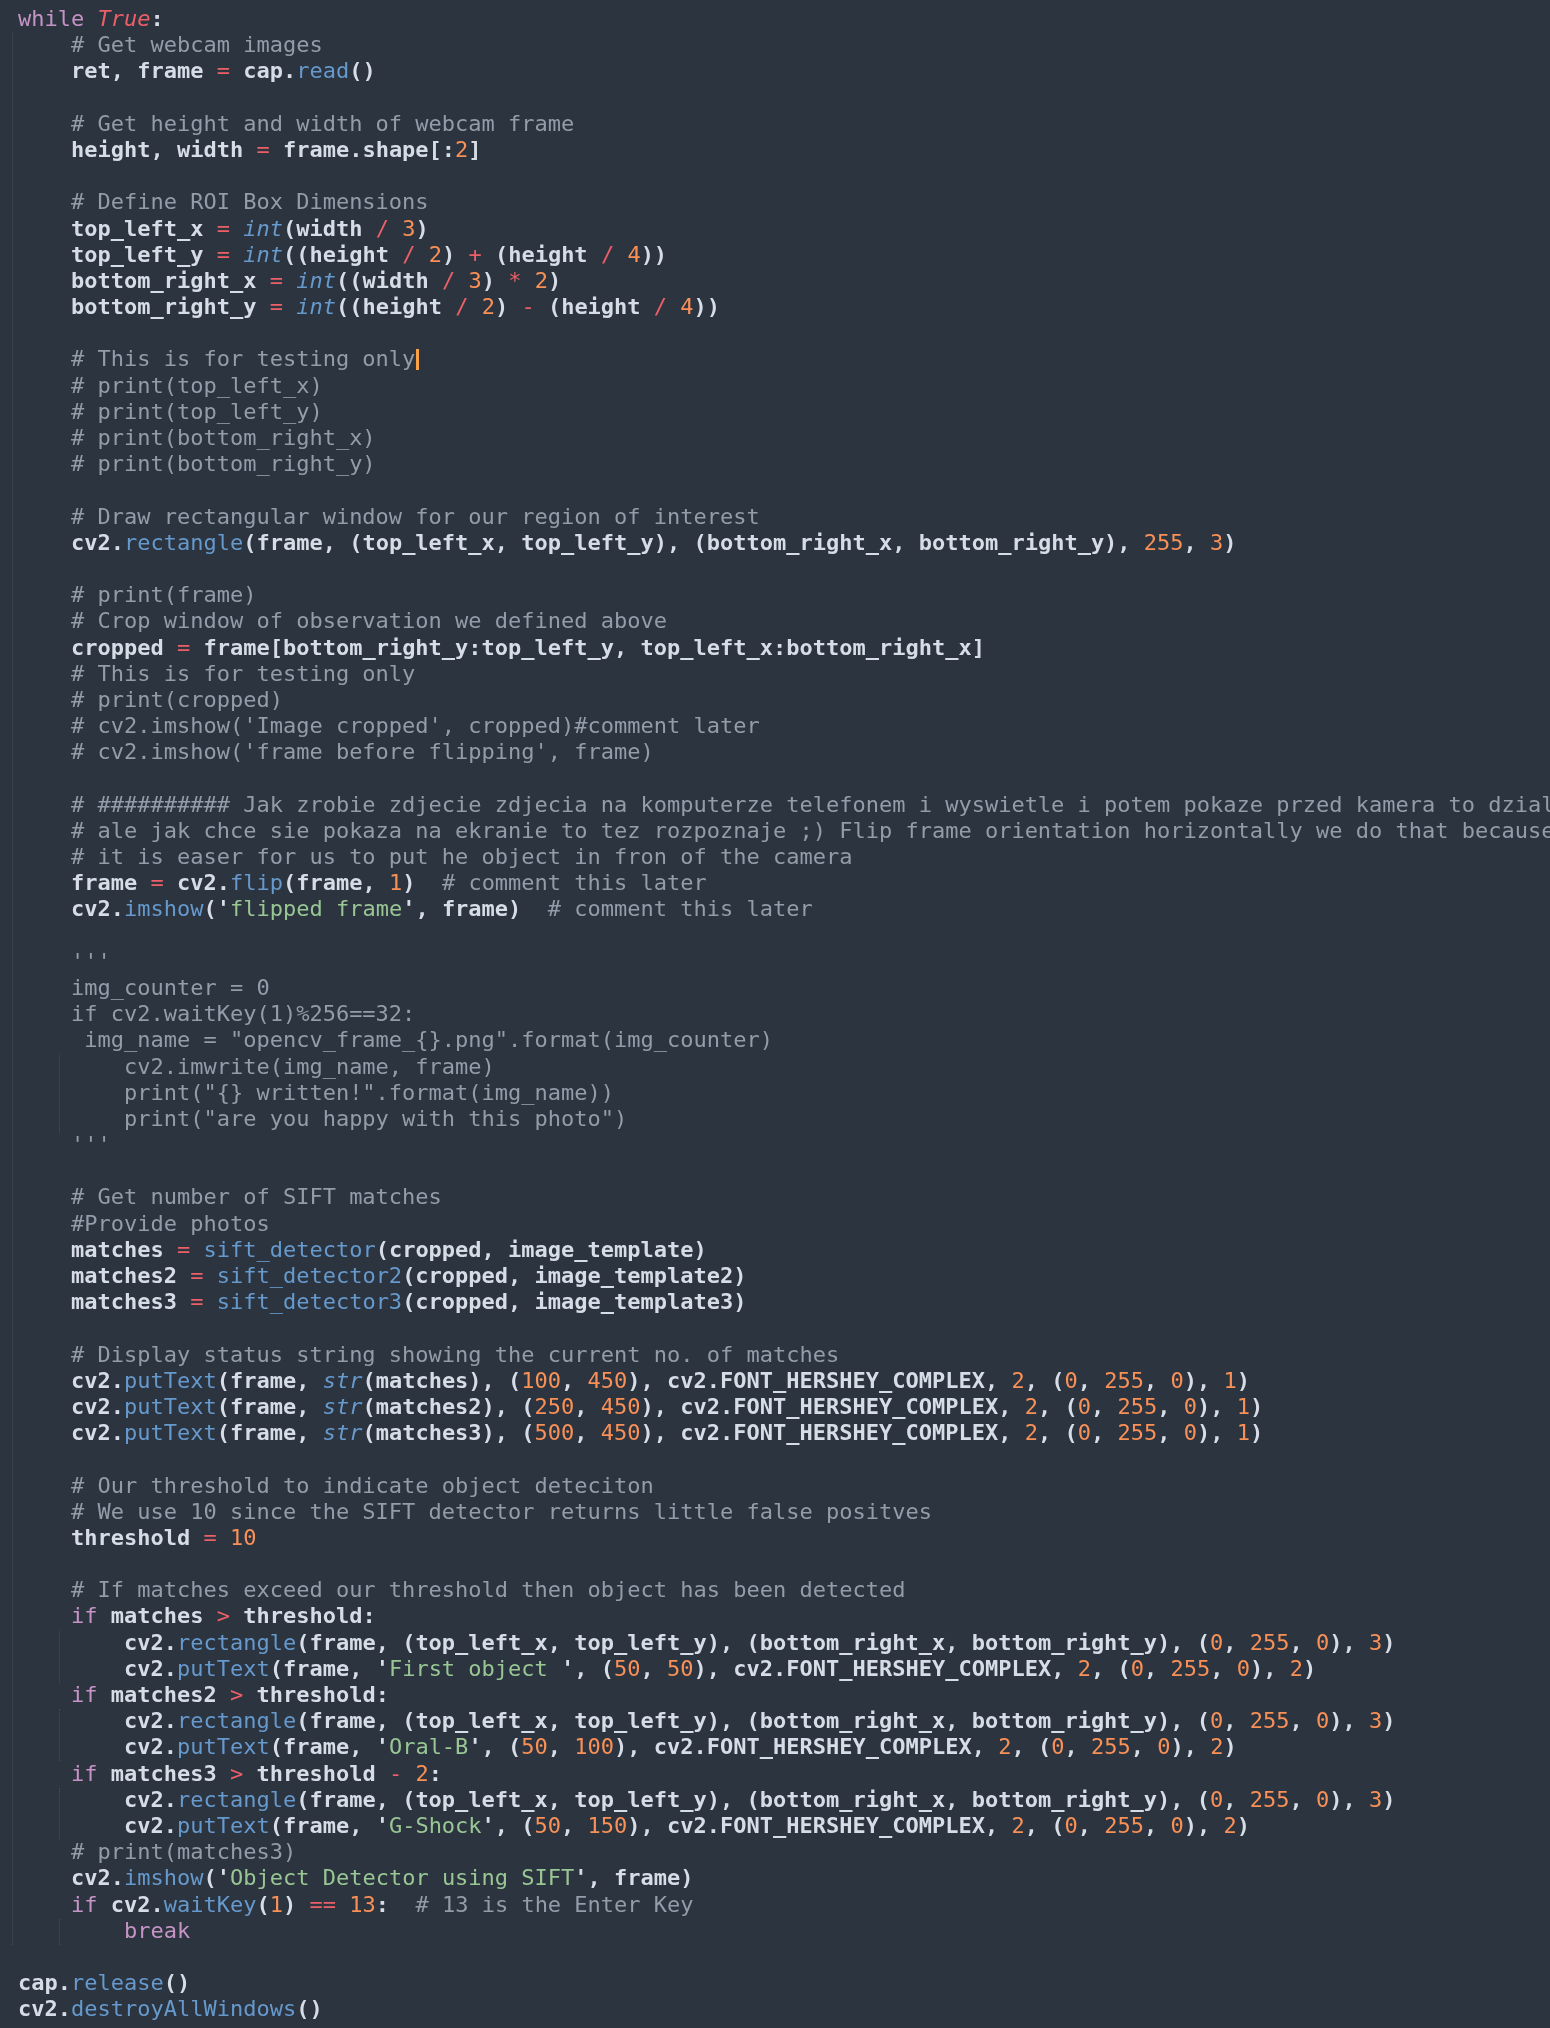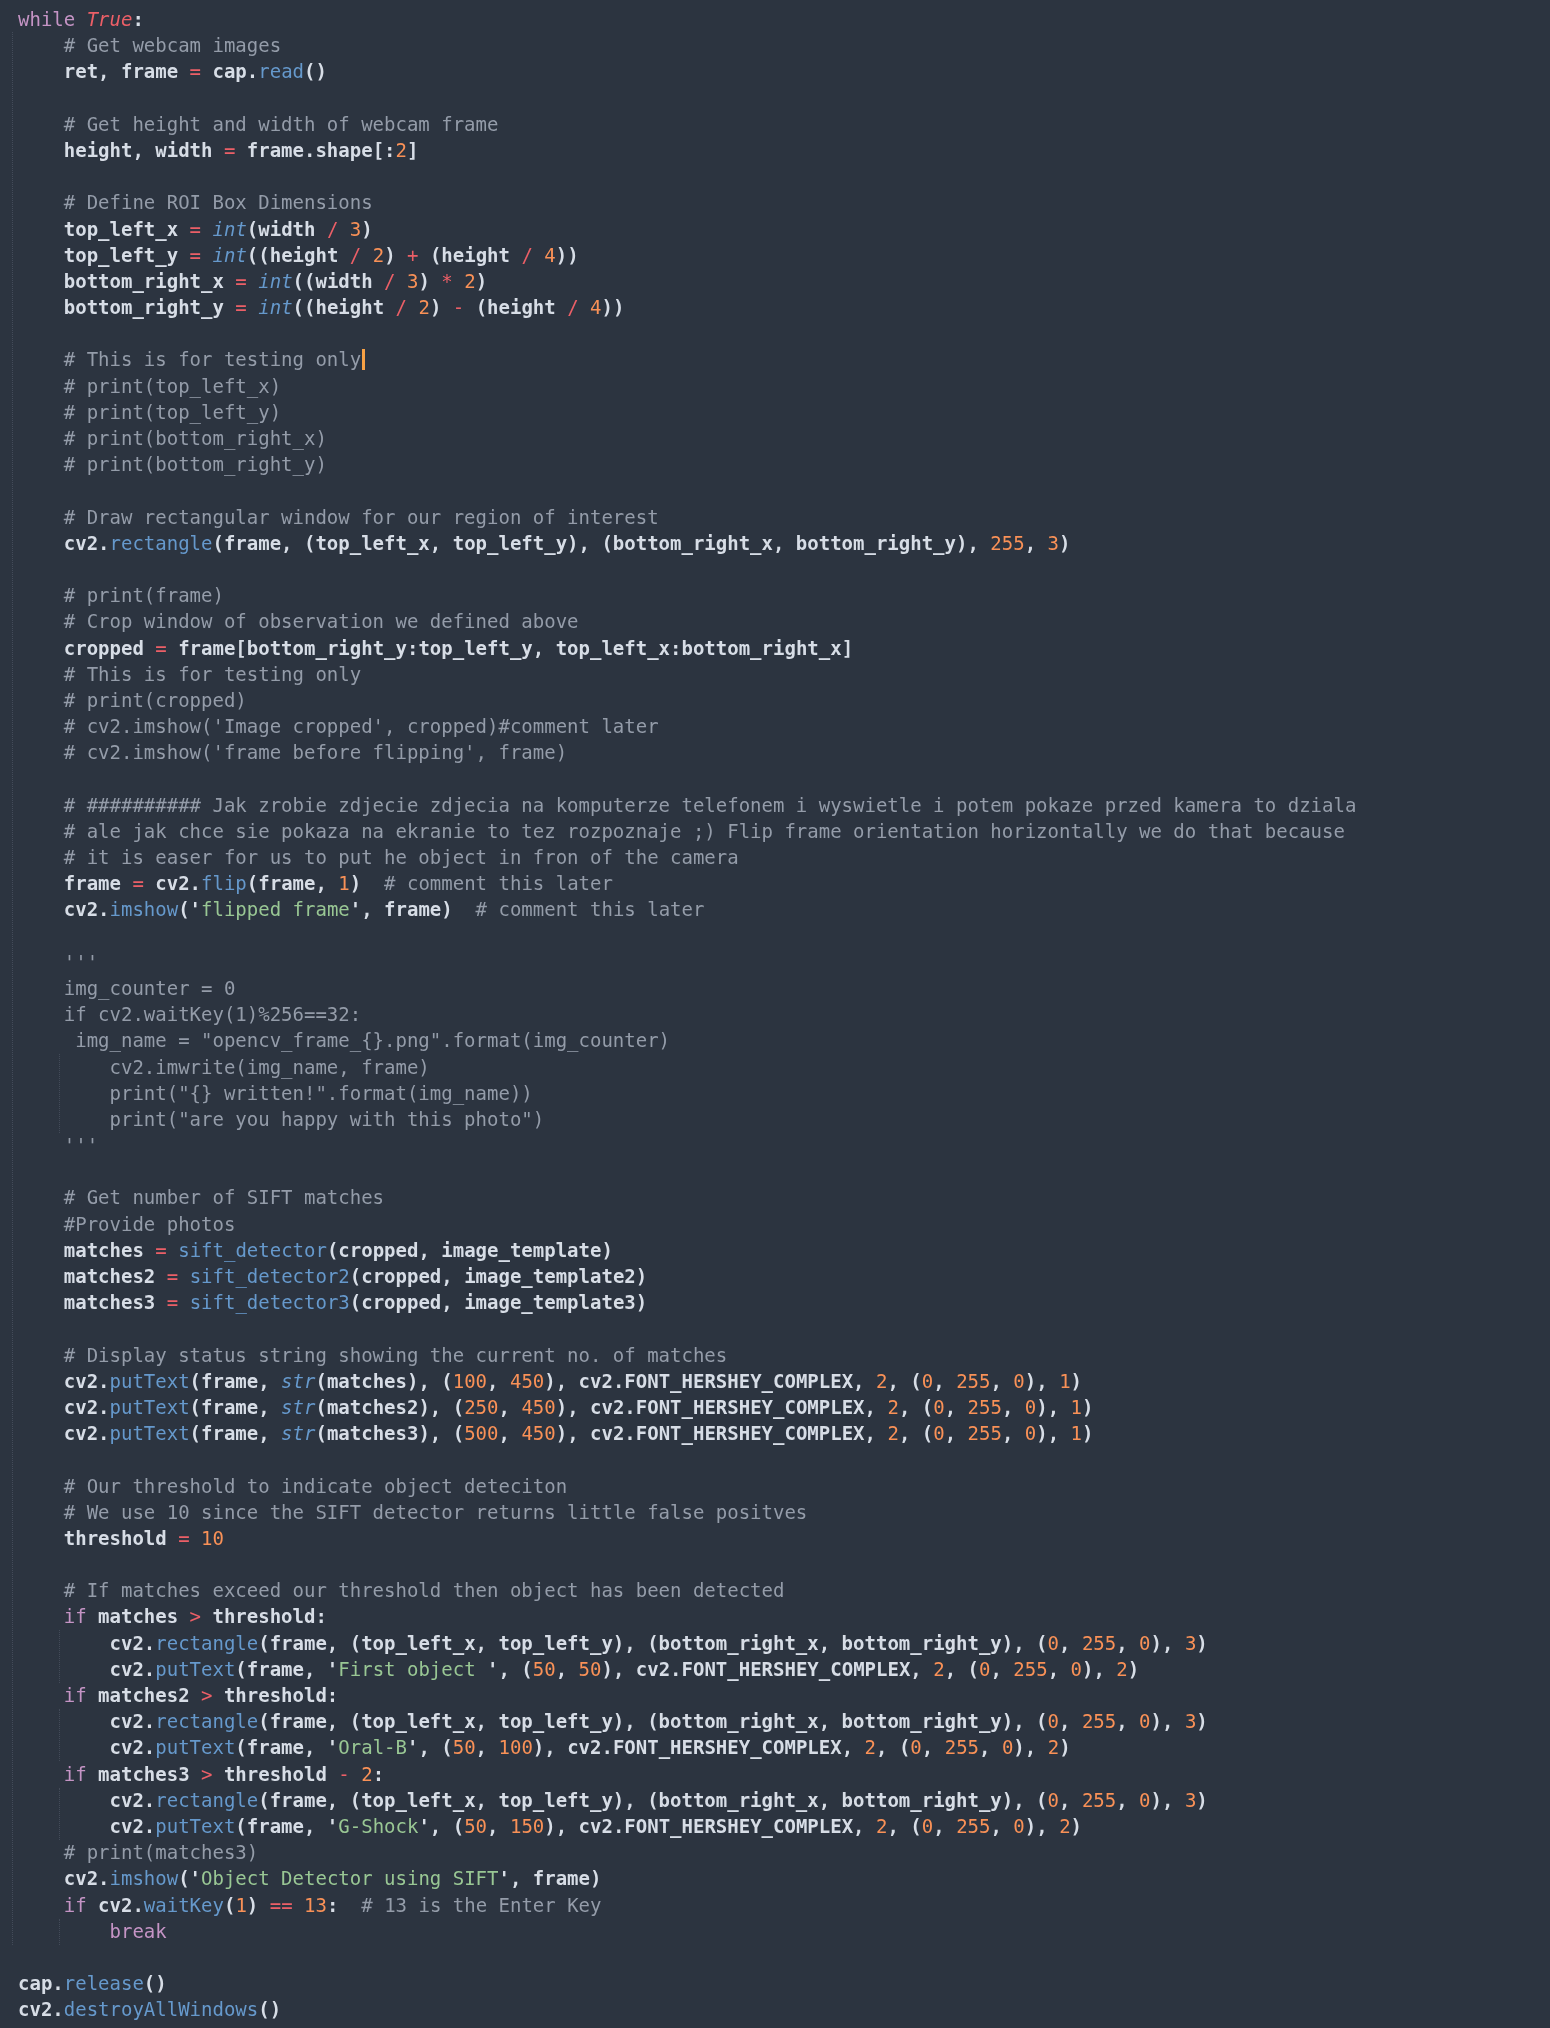--- a/index.html
+++ b/index.html
@@ -5,21 +5,21 @@
   html, body { margin: 0; padding: 0; }
   body {
     width: 1550px; height: 2028px;
     background: var(--bg, #2c3440);
     overflow: hidden;
   }
   .editor {
     position: relative;
     width: 100%; height: 100%;
     font-family: "DejaVu Sans Mono", monospace;
-    font-size: 19px;
+    font-size: 22px;
     line-height: 26.2px;
     color: var(--text, #d7dde6);
   }
   #guides { position: absolute; inset: 0; z-index: 0; }
   .indent-guide {
     position: absolute;
     width: 0;
     border-left: 1px dotted var(--indent-guide, #434b59);
   }
   #code {

